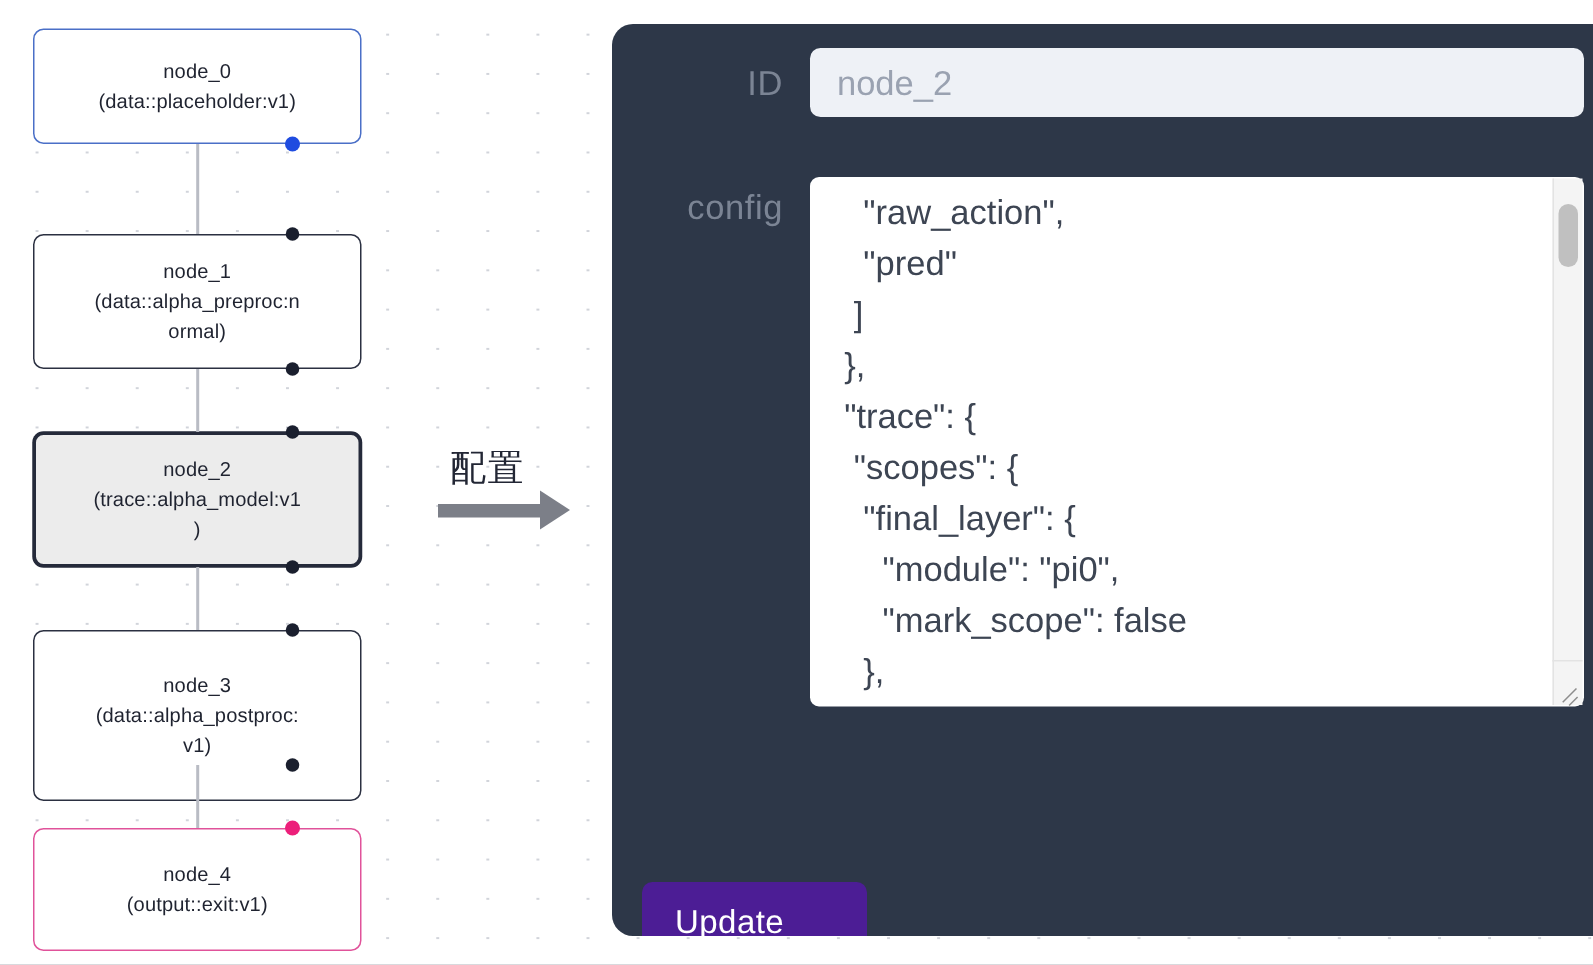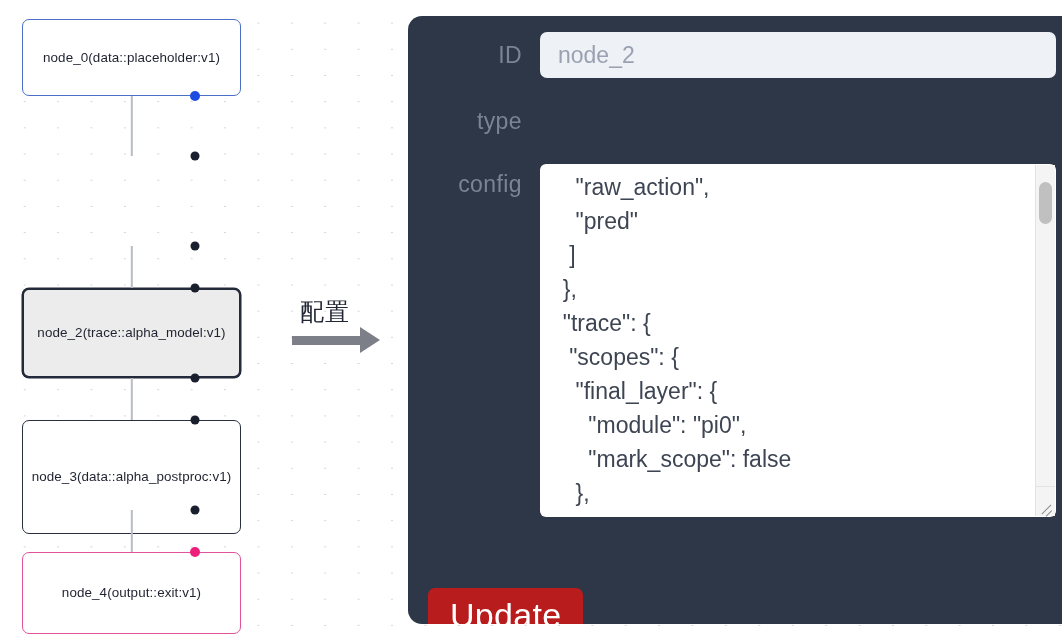--- a/index.html
+++ b/index.html
@@ -38,20 +38,21 @@
   }
   .node {
     position: absolute;
     left: 22px;
     width: 219px;
     box-sizing: border-box;
     background: #ffffff;
     border: 1.6px solid #2b3041;
     border-radius: 7px;
     display: flex;
+    flex-direction: column;
     align-items: center;
     justify-content: center;
     text-align: center;
     color: #1f2330;
     font-size: 13.4px;
     line-height: 20px;
     padding: 20px 8px;
     letter-spacing: .1px;
   }
   .node .nm { display:block; }
@@ -126,20 +127,21 @@
     background: #2d3748;
     border-radius: 14px;
     box-sizing: border-box;
     padding: 16px 24px 0 14px;
     overflow: hidden;
   }
   .field-row {
     display: flex;
     align-items: flex-start;
     margin-bottom: 20px;
+    justify-content: center;
   }
   .field-label {
     width: 118px;
     flex: 0 0 118px;
     text-align: right;
     padding-right: 18px;
     box-sizing: border-box;
     color: #7b8494;
     font-size: 23px;
     line-height: 46px;
@@ -217,25 +219,25 @@
     transform: rotate(-45deg);
   }
   .config-corner::before { width: 13px; right: 2px; bottom: 6px; }
   .config-corner::after  { width: 8px;  right: 2px; bottom: 2px; }
 
   .update-btn {
     position: absolute;
     left: 20px; bottom: -18px;
     min-width: 150px;
     height: 54px;
-    background: #b91c1c;
+    background: #4c1d95;
     color: #ffffff;
     border: none;
     border-radius: 7px;
-    font-size: 34px;
+    font-size: 22px;
     font-family: "Liberation Sans", "DejaVu Sans", sans-serif;
     letter-spacing: .3px;
     cursor: pointer;
     padding: 0 22px;
     text-align: left;
     line-height: 50px;
   }
 </style>
 </head>
 <body>
@@ -250,20 +252,25 @@
     <div class="edge" style="top:246px;height:42px;"></div>
     <div class="edge" style="top:378px;height:42px;"></div>
     <div class="edge" style="top:510px;height:42px;"></div>
 
     <div class="node input" style="top:19px;height:77px;">
       <span class="nm">node_0</span>
       <span class="ty">(data::placeholder:v1)</span>
     </div>
     <div class="handle blue" style="top:96px;"></div>
 
+    <div class="node" style="top:156px;height:90px;">
+      <span class="nm">node_1</span>
+      <span class="ty">(data::alpha_preproc:n</span>
+      <span class="ty">ormal)</span>
+    </div>
     <div class="handle" style="top:156px;"></div>
     <div class="handle" style="top:246px;"></div>
 
     <div class="node selected" style="top:288px;height:90px;">
       <span class="nm">node_2</span>
       <span class="ty">(trace::alpha_model:v1</span>
       <span class="ty">)</span>
     </div>
     <div class="handle" style="top:288px;"></div>
     <div class="handle" style="top:378px;"></div>
@@ -290,21 +297,20 @@
   </div>
 
   <div class="panel">
 
     <div class="field-row">
       <div class="field-label">ID</div>
       <input class="field-input" type="text" readonly="" value="node_2" style="">
     </div>
 
     <div class="field-row">
-      <div class="field-label">type</div>
     </div>
 
     <div class="field-row config-row">
       <div class="field-label">config</div>
       <div class="config-wrap">
         <textarea class="config-area" spellcheck="false" style="">    "raw_action",
     "pred"
    ]
   },
   "trace": {

